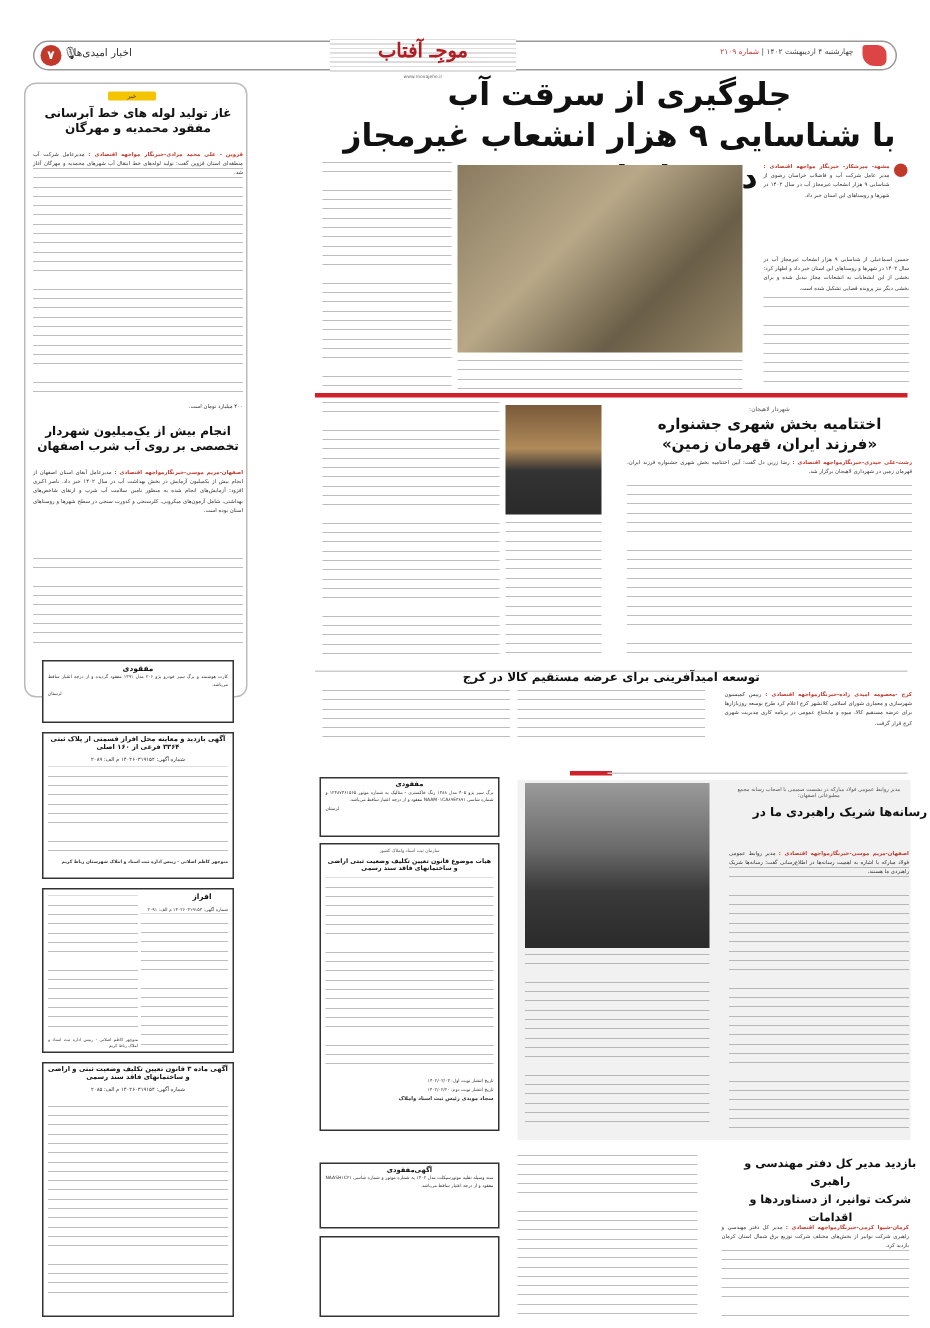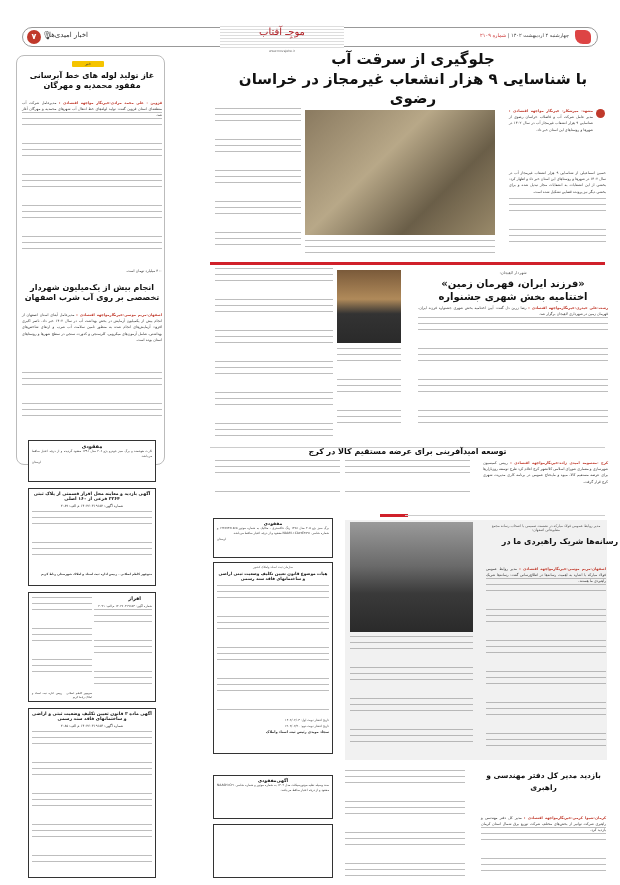--- a/index.html
+++ b/index.html
@@ -3,21 +3,21 @@
 <meta charset="utf-8">
 <style>
 *{box-sizing:border-box;margin:0;padding:0}
 body{width:620px;height:885px;background:#fff;font-family:"DejaVu Sans",sans-serif;overflow:hidden;position:relative;direction:rtl}
 .abs{position:absolute}
 .header{left:22px;top:27px;width:576px;height:20px;border:1.5px solid #999;border-radius:10px;background:#fff}
 .hdr-date{position:absolute;right:28px;top:4px;font-size:5px;color:#444}
 .hdr-date .num{color:#c33}
 .hdr-map{position:absolute;right:6px;top:2px;width:16px;height:14px;background:#d44;border-radius:2px 6px 4px 8px}
 .hdr-logo-box{position:absolute;left:197px;top:-2px;width:124px;height:22px;background:repeating-linear-gradient(0deg,#ddd 0 1px,#fff 1px 3px),repeating-linear-gradient(90deg,#ddd 0 1px,transparent 1px 3px)}
-.hdr-logo{position:absolute;left:50%;top:0;transform:translateX(-50%);font-family:"DejaVu Serif",serif;font-size:10px;font-weight:normal;color:#b01e24;white-space:nowrap}
+.hdr-logo{position:absolute;left:50%;top:0;transform:translateX(-50%);font-family:"DejaVu Serif",serif;font-size:13px;font-weight:bold;color:#b01e24;white-space:nowrap}
 .hdr-url{position:absolute;left:50%;bottom:-5px;transform:translateX(-50%);font-size:3px;color:#666;background:#fff;white-space:nowrap}
 .hdr-section{position:absolute;left:26px;top:3px;font-size:7px;color:#333;font-family:"DejaVu Serif",serif}
 .hdr-page{position:absolute;left:4px;top:2px;width:14px;height:14px;border-radius:50%;background:#c0392b;color:#fff;font-size:8px;text-align:center;line-height:14px;font-weight:bold}
 .hdr-mic{position:absolute;left:19px;top:3px;font-size:8px;color:#333}
 .title{font-weight:bold;color:#111;text-align:center;line-height:1.3}
 .p{font-size:3.6px;line-height:6.2px;color:#333;text-align:justify}
 .p .red{color:#c0392b;font-weight:bold}
 .kicker{font-size:4px;color:#555;text-align:center}
 .photo{background:linear-gradient(135deg,#8a7a60,#b8a888 40%,#6a5e48 70%,#9a8a6a)}
 .photo2{background:linear-gradient(180deg,#7a5a3a,#b08a5a 40%,#333 60%,#2a2a2a)}
@@ -37,21 +37,21 @@
   <div class="hdr-date"><span>چهارشنبه ۴ اردیبهشت ۱۴۰۲</span> | <span class="num">شماره ۲۱۰۹</span></div>
   <div class="hdr-logo-box">
     <div class="hdr-logo">موجِـ آفتاب</div>
     <div class="hdr-url">www.movajehe.ir</div>
   </div>
   <div class="hdr-section">اخبار امیدی‌ها</div>
   <div class="hdr-mic">🎙</div>
   <div class="hdr-page">۷</div>
 </div>
 
-<div class="abs title" style="right:12px;top:50px;width:390px;font-size:15px;">
+<div class="abs title" style="right:12px;top:50px;width:390px;font-size:21px;">
   <div>جلوگیری از سرقت آب</div>
   <div>با شناسایی ۹ هزار انشعاب غیرمجاز در خراسان رضوی</div>
 </div>
 <div class="abs" style="right:488px;top:0"></div>
 <div class="abs" style="right:15px;top:109px;width:9px;height:9px;border-radius:50%;background:#c0392b"></div>
 <div class="abs p" style="right:27px;top:108px;width:84px;"><span class="red">مشهد- میرشکار- خبرنگار مواجهه اقتصادی :</span> <span>مدیر عامل شرکت آب و فاضلاب خراسان رضوی از شناسایی ۹ هزار انشعاب غیرمجاز آب در سال ۱۴۰۲ در شهرها و روستاهای این استان خبر داد.</span></div>
 <div class="abs p" style="right:14px;top:170px;width:97px;">حسین اسماعیلی از شناسایی ۹ هزار انشعاب غیرمجاز آب در سال ۱۴۰۲ در شهرها و روستاهای این استان خبر داد و اظهار کرد: بخشی از این انشعابات به انشعابات مجاز تبدیل شده و برای بخشی دیگر نیز پرونده قضایی تشکیل شده است.</div>
 <div class="abs lines" style="right:14px;top:198px;width:97px;height:62px"></div>
 <div class="abs photo" style="left:305px;top:110px;width:190px;height:125px"></div>
 <div class="abs lines" style="left:215px;top:108px;width:86px;height:152px"></div>
@@ -88,22 +88,22 @@
   <div class="p" style="position:absolute;left:3px;bottom:2px;width:60px;font-size:2.8px;line-height:4px">منوچهر کاظم اصلانی - رییس اداره ثبت اسناد و املاک رباط کریم</div>
 </div>
 <div class="abs adbox" style="left:28px;top:708px;width:128px;height:170px">
   <div class="adtitle" style="font-size:4.5px;padding:2px 3px">آگهی ماده ۳ قانون تعیین تکلیف وضعیت ثبتی و اراضی و ساختمانهای فاقد سند رسمی</div>
   <div class="p" style="text-align:center;font-size:3.5px">شماره آگهی: ۱۴۰۲۶۰۳۱۹۱۵۴ م الف: ۲۰۸۵</div>
   <div class="lines" style="margin:2px 3px;height:135px"></div>
 </div>
 
 <div class="abs kicker" style="right:12px;top:270px;width:190px">شهردار لاهیجان:</div>
 <div class="abs title" style="right:12px;top:277px;width:190px;font-size:10px">
+  <div>اختتامیه بخش شهری جشنواره</div>
   <div>«فرزند ایران، قهرمان زمین»</div>
-  <div>اختتامیه بخش شهری جشنواره</div>
 </div>
 <div class="abs p" style="right:12px;top:305px;width:190px"><span class="red">رشت-علی حیدری-خبرنگارمواجهه اقتصادی :</span> <span>رضا زرین دل گفت: آیین اختتامیه بخش شهری جشنواره فرزند ایران، قهرمان زمین در شهرداری لاهیجان برگزار شد.</span></div>
 <div class="abs lines" style="right:12px;top:317px;width:190px;height:122px"></div>
 <div class="abs photo2" style="left:337px;top:270px;width:64px;height:73px"></div>
 <div class="abs lines" style="left:215px;top:268px;width:118px;height:172px"></div>
 <div class="abs lines" style="left:337px;top:348px;width:64px;height:92px"></div>
 <div class="abs divline" style="left:210px;top:447px;width:395px"></div>
 
 <div class="abs title" style="left:210px;top:447px;width:395px;font-size:8px">توسعه امیدآفرینی برای عرضه مستقیم کالا در کرج</div>
 <div class="abs p" style="right:12px;top:460px;width:125px"><span class="red">کرج -معصومه امیدی زاده-خبرنگارمواجهه اقتصادی :</span> <span>رییس کمیسیون شهرسازی و معماری شورای اسلامی کلانشهر کرج اعلام کرد طرح توسعه روزبازارها برای عرضه مستقیم کالا، میوه و مایحتاج عمومی در برنامه کاری مدیریت شهری کرج قرار گرفت.</span></div>
@@ -115,22 +115,23 @@
 <div class="abs graybox" style="left:345px;top:520px;width:262px;height:240px"></div>
 <div class="abs kicker" style="right:14px;top:524px;width:120px;font-size:3.5px">مدیر روابط عمومی فولاد مبارکه در نشست صمیمی با اصحاب رسانه مجمع مطبوعاتی اصفهان:</div>
 <div class="abs title" style="right:0;top:537px;width:120px;font-size:8px">
   <div>رسانه‌ها شریک راهبردی ما در</div>
 </div>
 <div class="abs p" style="right:14px;top:566px;width:120px"><span class="red">اصفهان-مریم موسی-خبرنگارمواجهه اقتصادی :</span> <span>مدیر روابط عمومی فولاد مبارکه با اشاره به اهمیت رسانه‌ها در اطلاع‌رسانی گفت: رسانه‌ها شریک راهبردی ما هستند.</span></div>
 <div class="abs lines" style="right:14px;top:578px;width:120px;height:178px"></div>
 <div class="abs photo3" style="left:350px;top:522px;width:123px;height:110px"></div>
 <div class="abs lines" style="left:350px;top:636px;width:123px;height:118px"></div>
 
-<div class="abs title" style="right:14px;top:770px;width:125px;font-size:7.5px;line-height:1.6">
+<div class="abs title" style="right:4px;top:770px;width:125px;font-size:7.5px;line-height:1.6">
   <div>بازدید مدیر کل دفتر مهندسی و راهبری</div>
+  <div>شرکت توانیر، از دستاوردها و اقدامات</div>
 </div>
 <div class="abs p" style="right:14px;top:815px;width:125px"><span class="red">کرمان-شیوا کرمی-خبرنگارمواجهه اقتصادی :</span> <span>مدیر کل دفتر مهندسی و راهبری شرکت توانیر از بخش‌های مختلف شرکت توزیع برق شمال استان کرمان بازدید کرد.</span></div>
 <div class="abs lines" style="right:14px;top:827px;width:125px;height:52px"></div>
 <div class="abs lines" style="left:345px;top:770px;width:120px;height:110px"></div>
 
 <div class="abs adbox" style="left:213px;top:518px;width:120px;height:40px">
   <div class="adtitle" style="font-size:4.5px;margin-top:2px">مفقودی</div>
   <div class="p" style="padding:0 3px;font-size:3px;line-height:5px">برگ سبز پژو ۴۰۵ مدل ۱۳۸۸ رنگ خاکستری - متالیک به شماره موتور ۱۲۴۸۷۳۶۱۵۶۵ و شماره شاسی NAAM۰۱CA۸۹E۳۸۹۱ مفقود و از درجه اعتبار ساقط می‌باشد.</div>
   <div class="p" style="padding:0 3px;font-size:3px;text-align:left">لرستان</div>
 </div>

